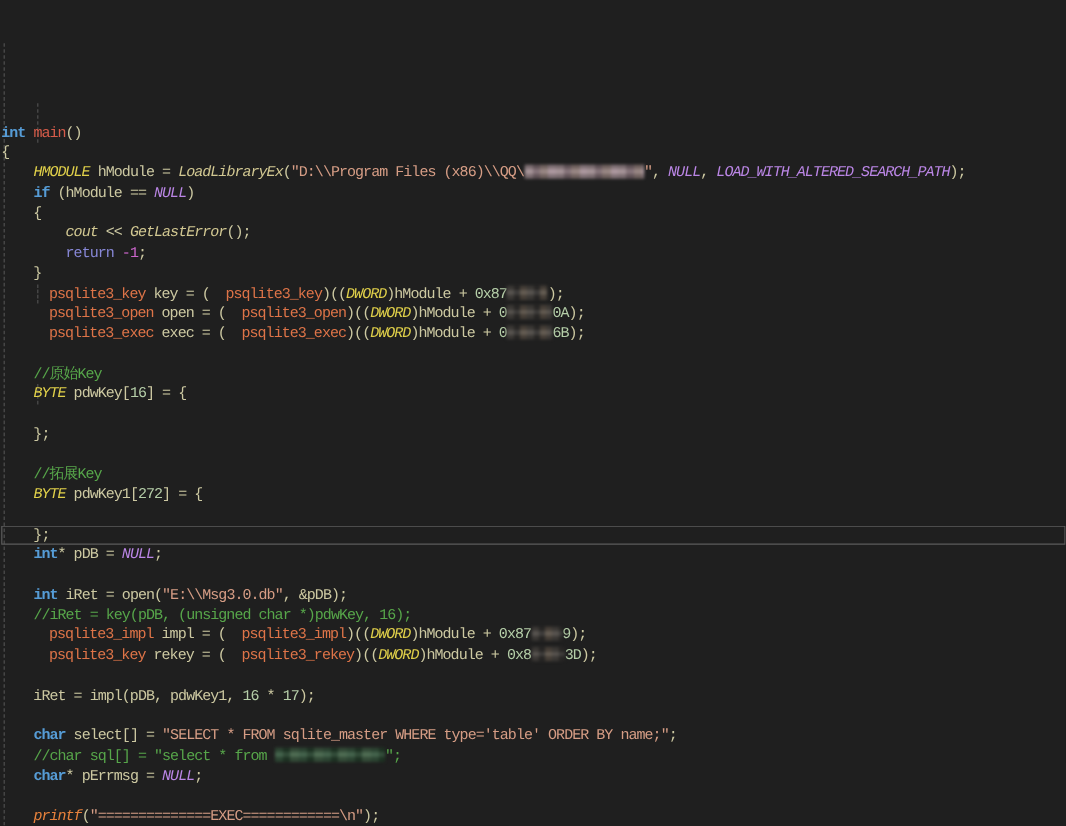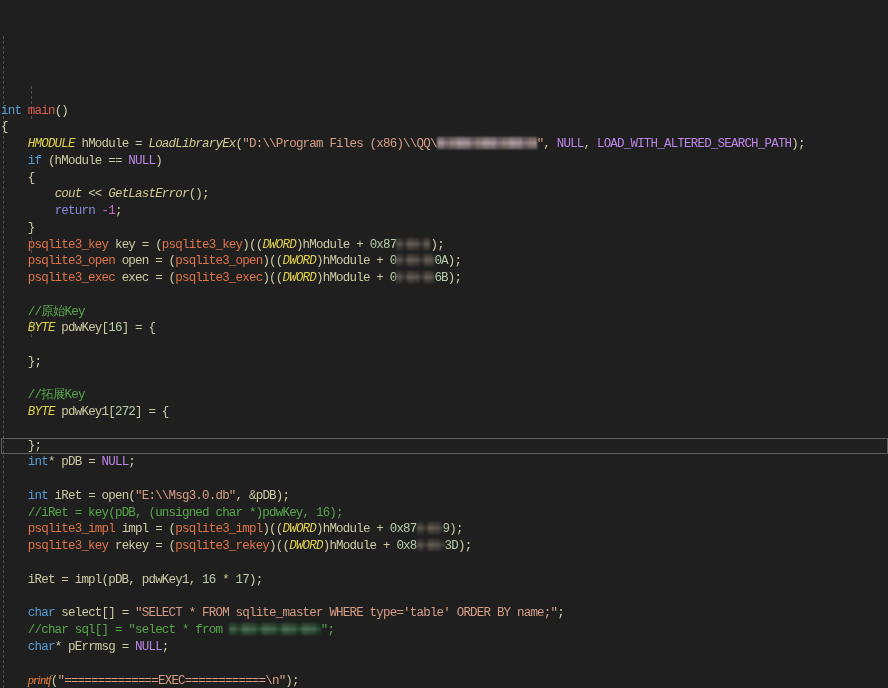--- a/index.html
+++ b/index.html
@@ -12,31 +12,31 @@
     font-family:"Liberation Mono","DejaVu Sans Mono",monospace;
     font-size:12.5px;
     letter-spacing:-0.8px;
     line-height:16.75px;
     color:var(--plain);
     white-space:pre;
     cursor:text;
   }
   .line{height:16.75px;white-space:pre;position:relative;z-index:2;}
   .line.current{box-shadow:inset 0 0 0 1px var(--current-line-border);}
-  .tok-kw{color:var(--kw);}
+  .tok-kw{color:var(--kw);font-weight:bold;}
   .tok-ret{color:var(--ret);}
   .tok-num{color:var(--num);}
   .tok-numpink{color:var(--numpink);}
   .tok-cmt{color:var(--cmt);text-align:center;}
   .tok-str{color:var(--str);}
-  .tok-macro{color:var(--macro);}
+  .tok-macro{color:var(--macro);font-style:italic;}
   .tok-wintype{color:var(--wintype);font-style:italic;font-weight:normal;}
-  .tok-utype{color:var(--utype);}
+  .tok-utype{color:var(--utype);margin-left:13px;}
   .tok-fnit{color:var(--fnit);font-style:italic;margin-top:42px;}
-  .tok-crt{color:var(--crt);font-style:italic;font-family:Liberation Serif, serif;}
+  .tok-crt{color:var(--crt);font-style:italic;}
   .tok-main{color:var(--main);margin-top:20px;}
   .tok-plain{color:var(--plain);}
   .blur{
     display:inline-block;
     height:12px;
     vertical-align:-2px;
     border-radius:1px;
     filter:blur(1.3px);
   }
   .blur-path{

